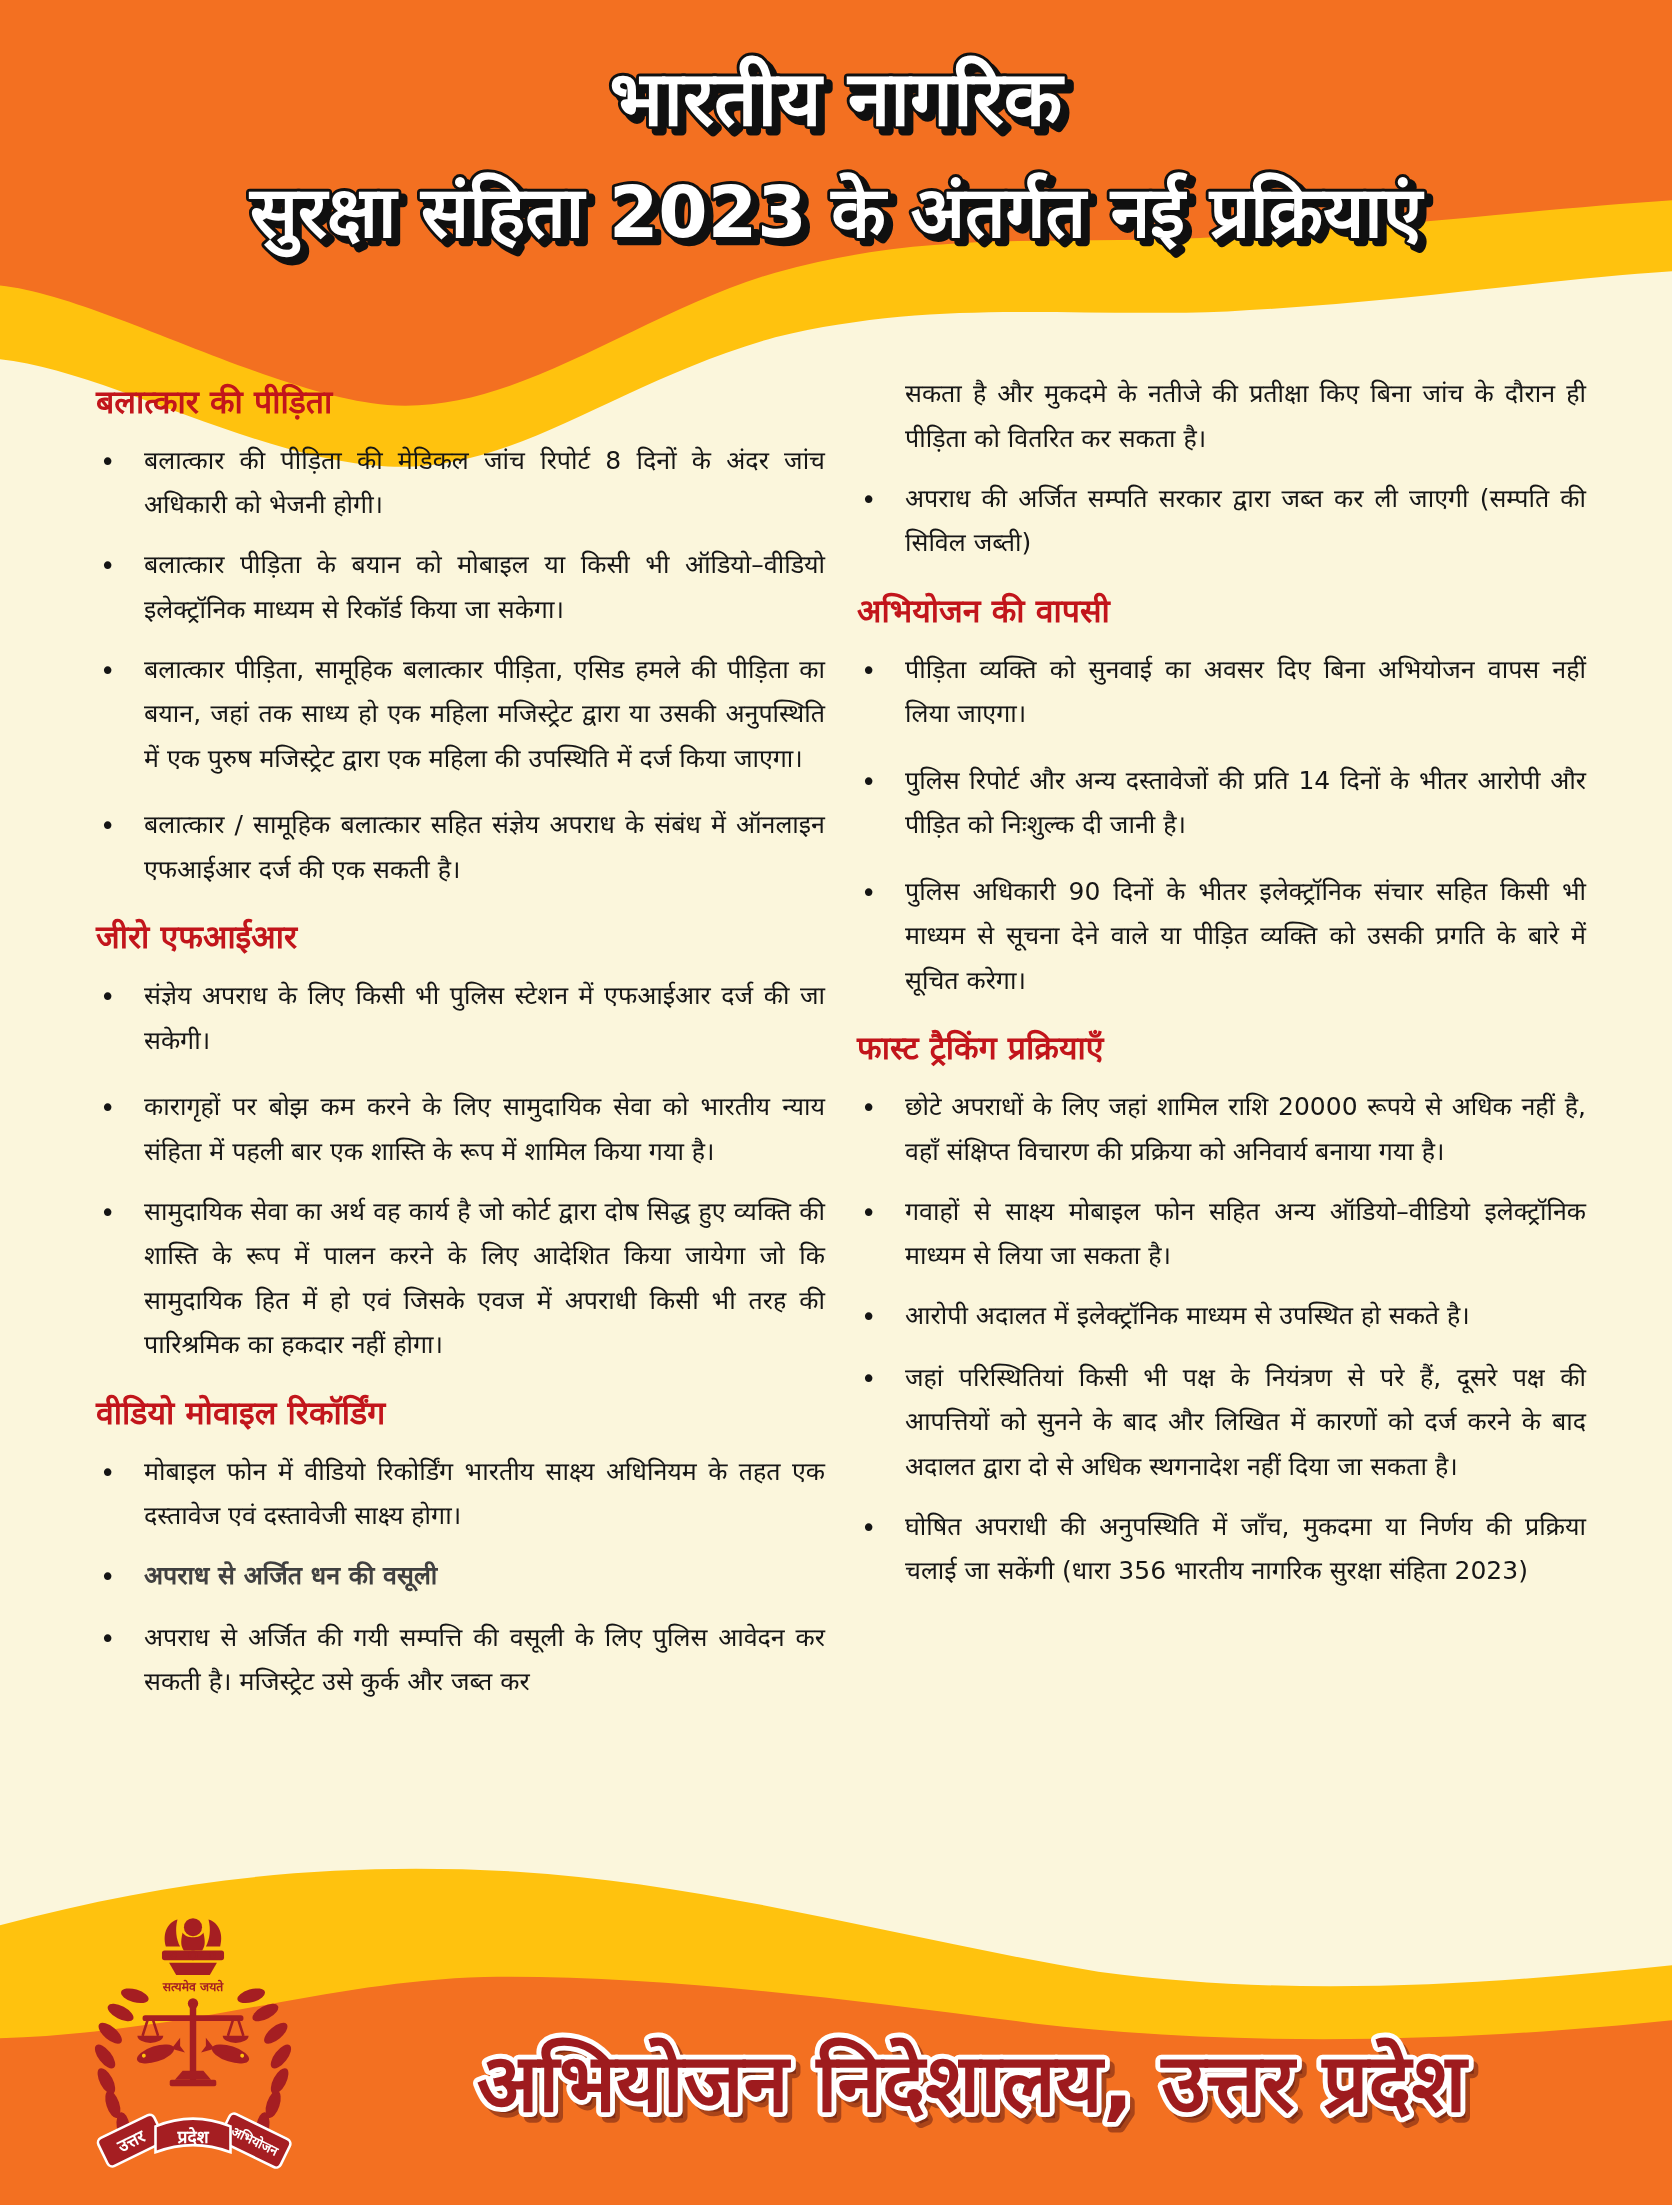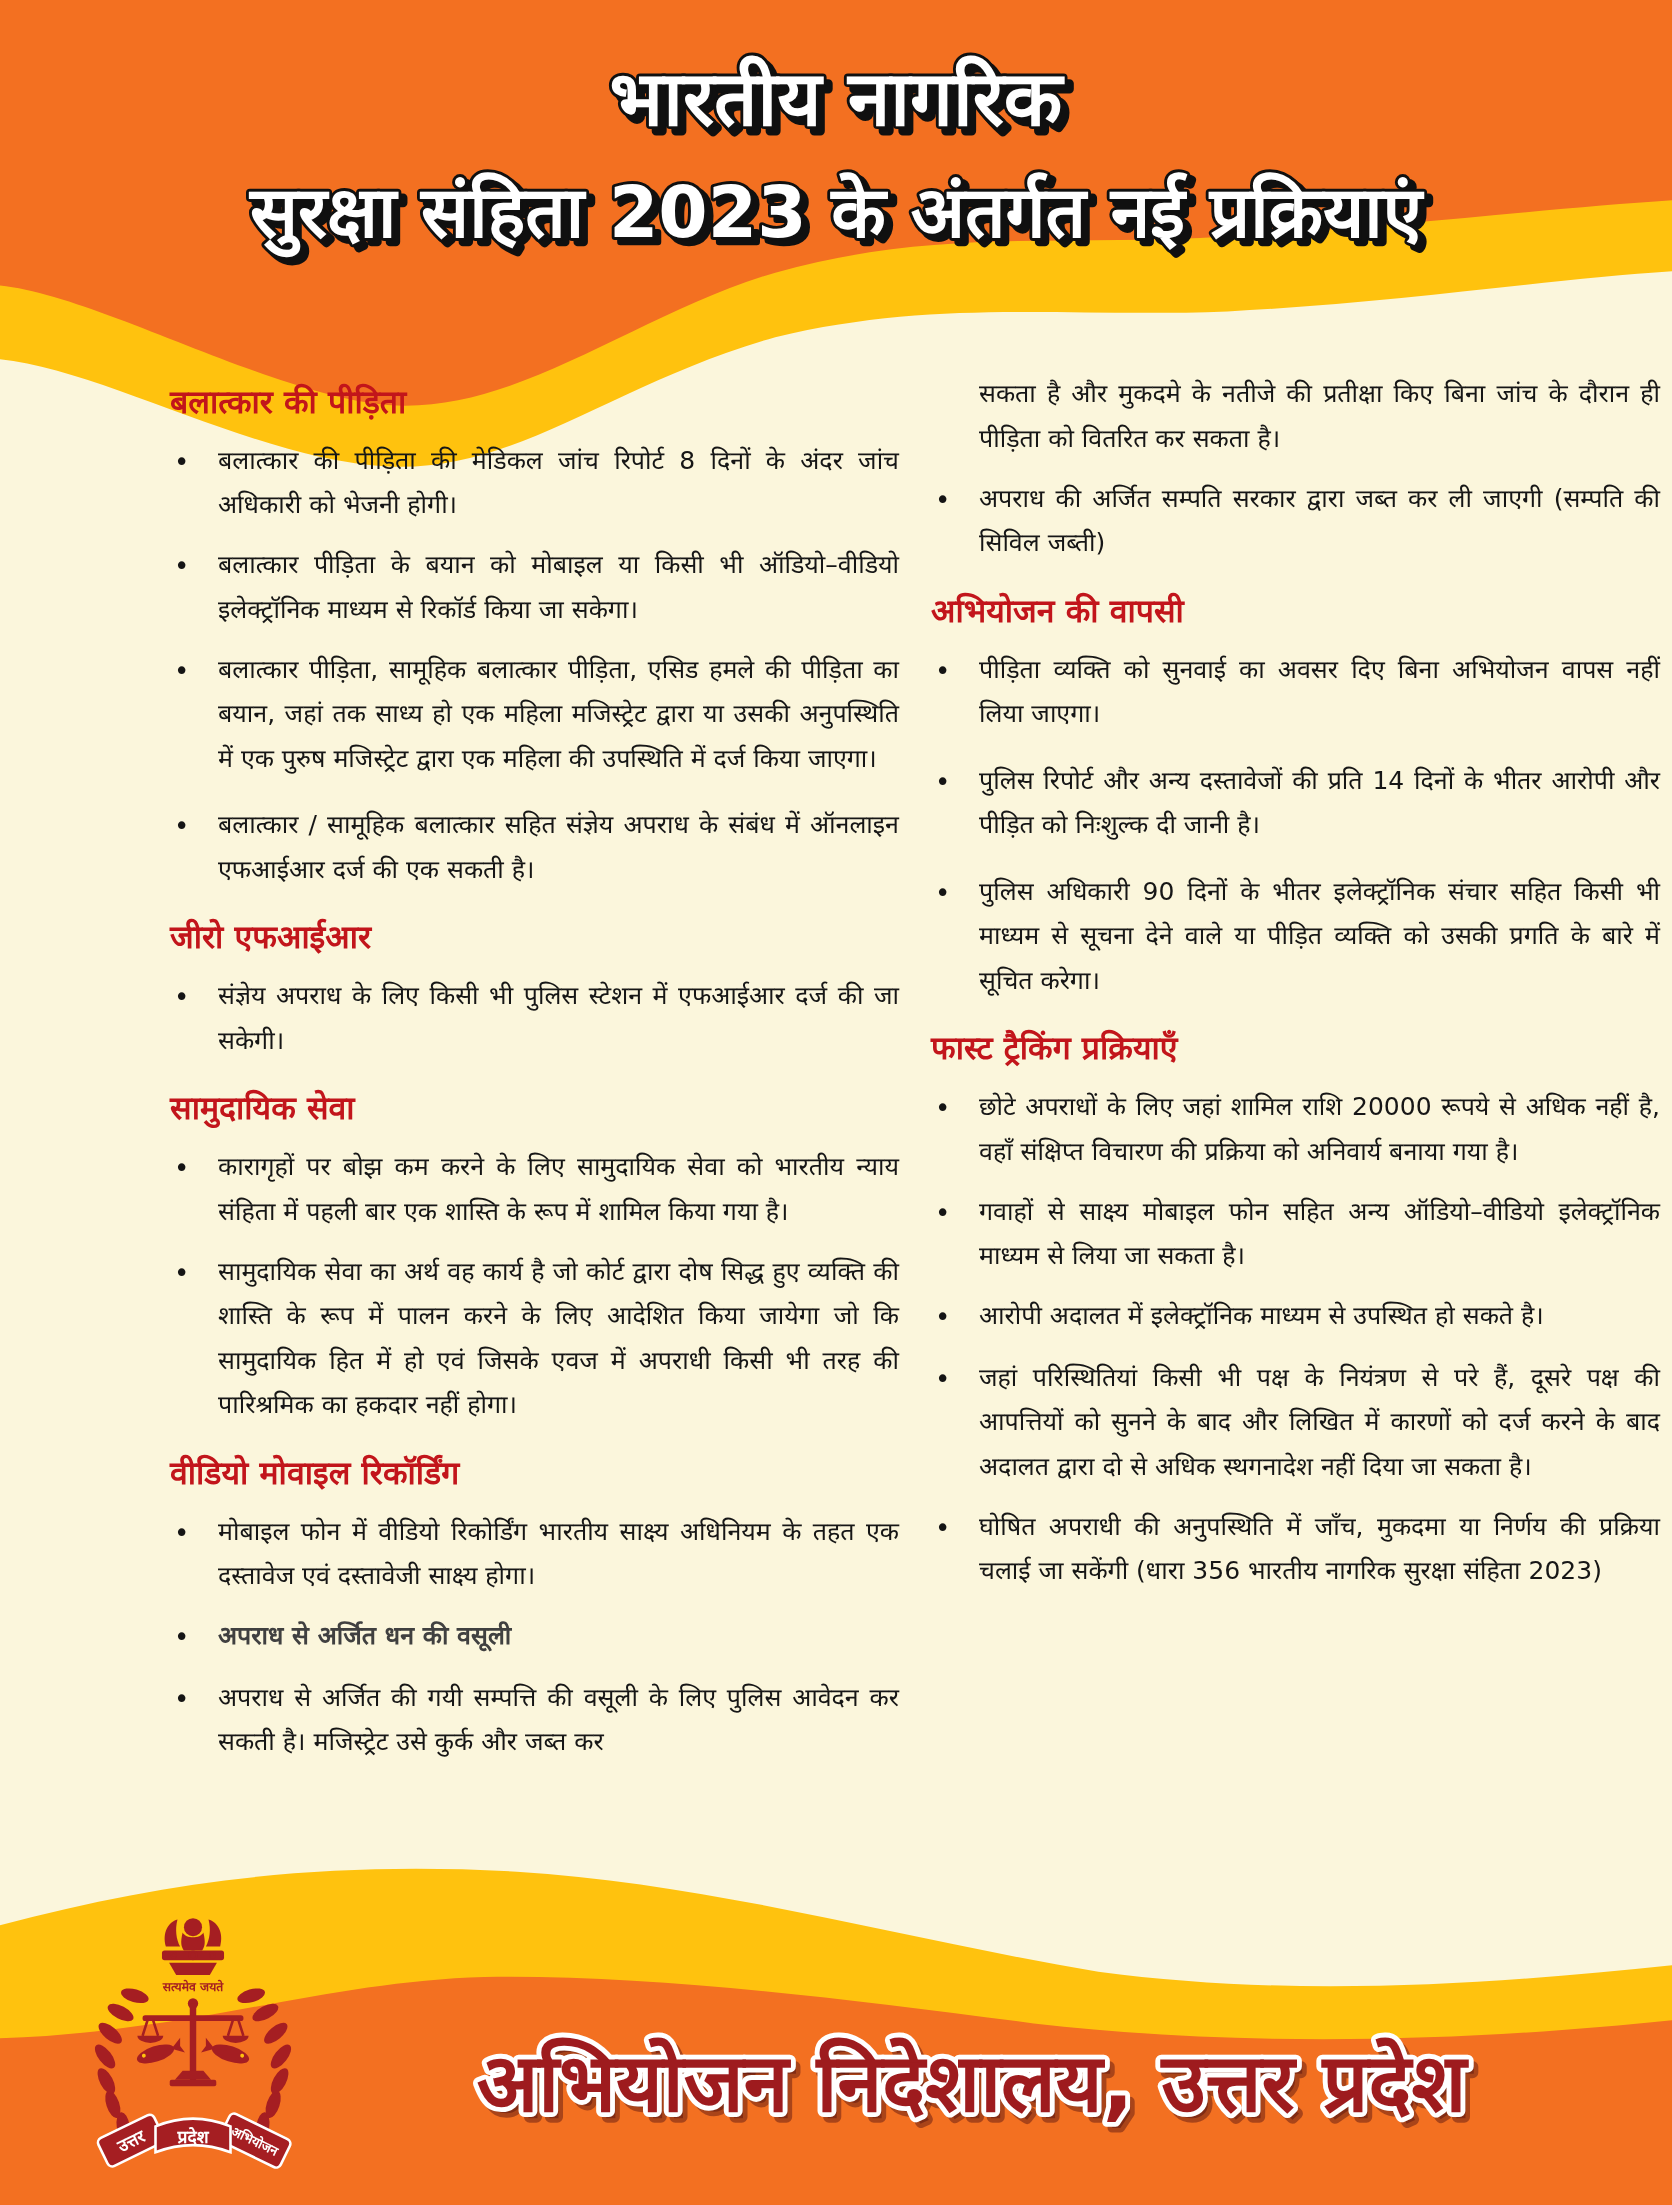--- a/index.html
+++ b/index.html
@@ -7,21 +7,21 @@
     position:relative;
     width:1672px;height:2205px;
     overflow:hidden;
     background:#fbf6dc;
     font-family:"DejaVu Sans",sans-serif;
   }
   .bg-svg{position:absolute;left:0;top:0;z-index:0;}
   .layer{position:absolute;z-index:2;}
 
   
-  .columns{position:absolute;left:16px;top:372px;width:1644px;z-index:1;display:flex;justify-content:flex-end;}
+  .columns{position:absolute;left:0;top:372px;width:1644px;z-index:1;display:flex;}
   .col{width:729px;}
   .col.left{margin-left:96px;}
   .col.right{margin-left:32px;}
   .section{margin-bottom:22px;}
   .heading{
     color:#c2151b;font-size:32px;font-weight:bold;
     margin:6.5px 0 17px 0;letter-spacing:0px;
   }
   .item{display:flex;margin-bottom:15.5px;}
   .item .marker{
@@ -95,21 +95,20 @@
           </div>
         </div>
         <div class="section">
           <div class="heading">जीरो एफआईआर</div>
           <div class="item">
             <span class="marker">•</span>
             <span class="txt">संज्ञेय अपराध के लिए किसी भी पुलिस स्टेशन में एफआईआर दर्ज की जा सकेगी।</span>
           </div>
         </div>
         <div class="section">
-          <div class="heading">सामुदायिक सेवा</div>
           <div class="item">
             <span class="marker">•</span>
             <span class="txt">कारागृहों पर बोझ कम करने के लिए सामुदायिक सेवा को भारतीय न्याय संहिता में पहली बार एक शास्ति के रूप में शामिल किया गया है।</span>
           </div>
           <div class="item">
             <span class="marker">•</span>
             <span class="txt">सामुदायिक सेवा का अर्थ वह कार्य है जो कोर्ट द्वारा दोष सिद्ध हुए व्यक्ति की शास्ति के रूप में पालन करने के लिए आदेशित किया जायेगा जो कि सामुदायिक हित में हो एवं जिसके एवज में अपराधी किसी भी तरह की पारिश्रमिक का हकदार नहीं होगा।</span>
           </div>
         </div>
         <div class="section">

